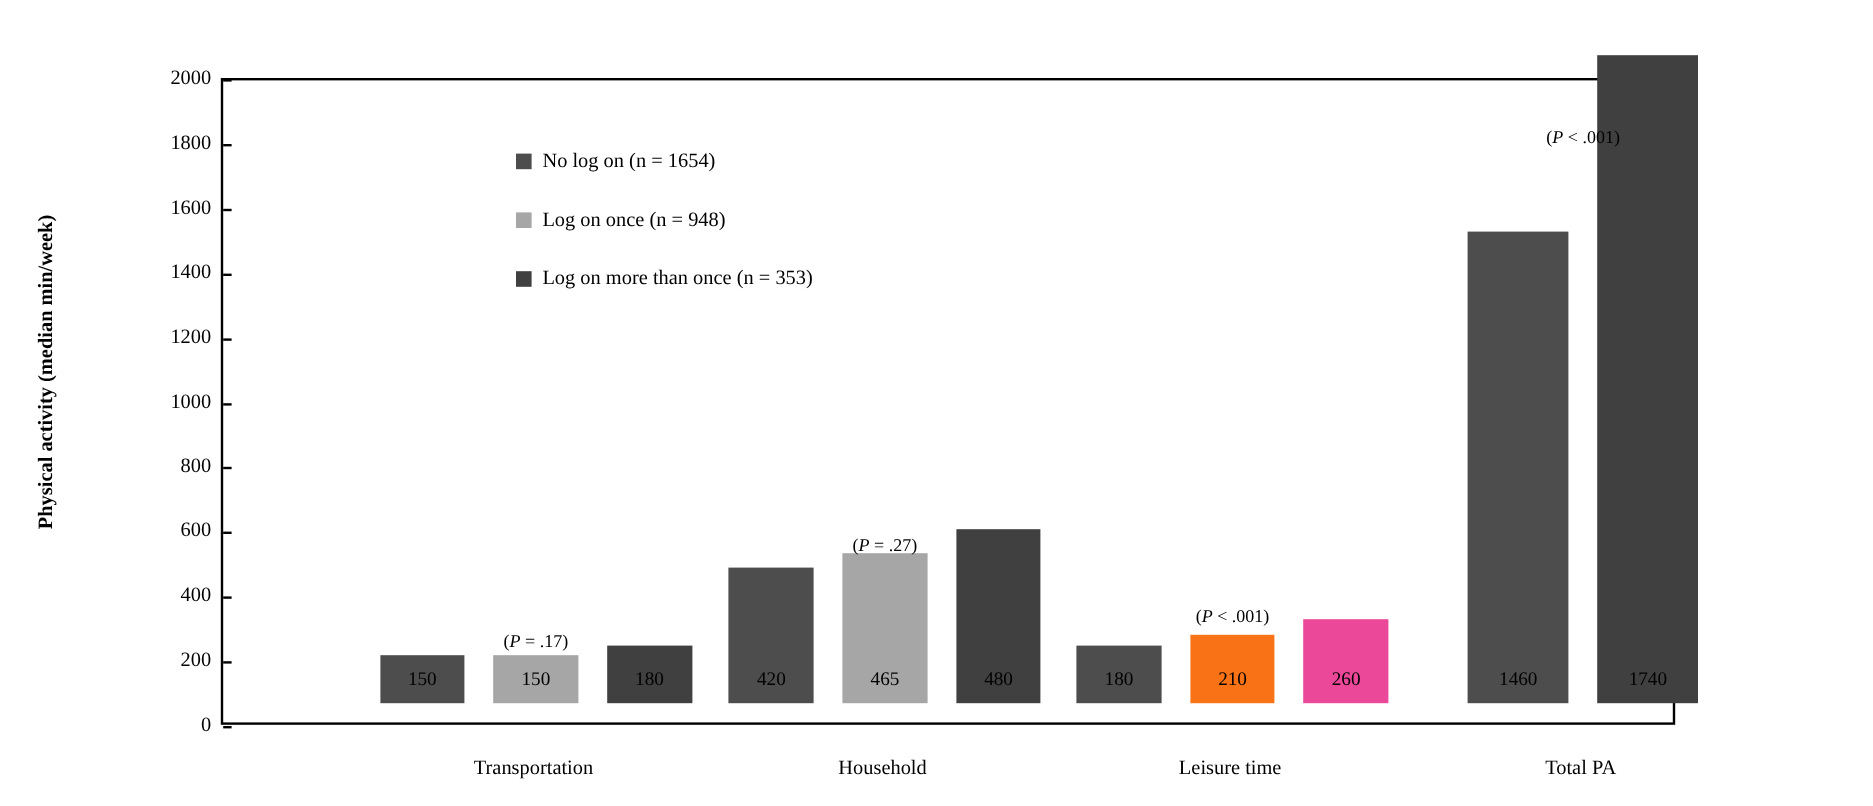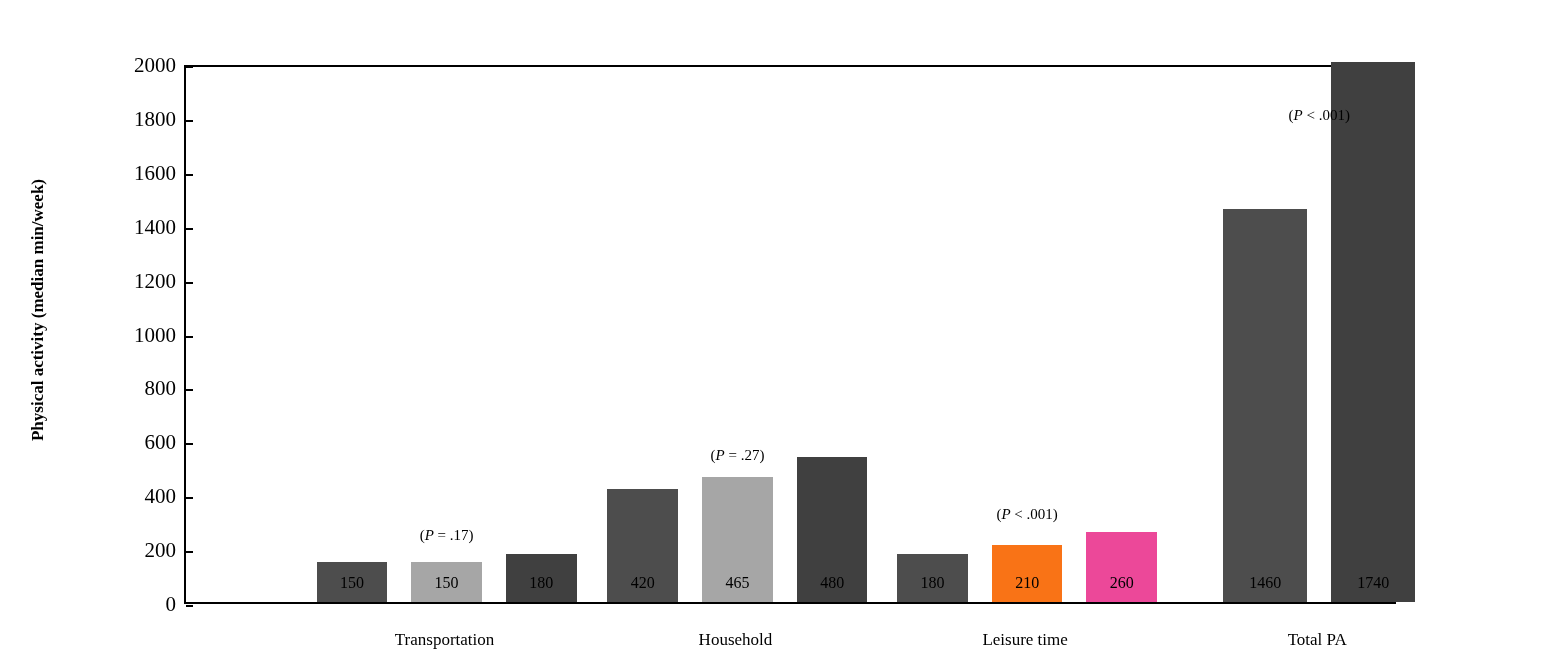--- a/index.html
+++ b/index.html
@@ -47,41 +47,41 @@
     border-right: 2px solid #000;
     border-bottom: 2px solid #000;
     box-sizing: border-box;
   }
 
   
   .y-tick-label {
     position: absolute;
     right: 1px;
     transform: translateY(-50%);
-    font-size: 21px;
+    font-size: 17px;
     text-align: center;
     white-space: nowrap;
   }
   .y-tick-mark {
     position: absolute;
     left: 0;
     width: 7px;
     height: 0;
     border-top: 2px solid #000;
   }
 
   
   .group {
     position: absolute;
     bottom: 0;
     height: 100%;
   }
   .bars {
     position: absolute;
-    bottom: 0;
+    bottom: 16px;
     left: 0;
     width: 100%;
     height: 100%;
     display: flex;
     align-items: flex-end;
     justify-content: center;
     gap: 24px;
   }
   .bar {
     position: relative;
@@ -226,14 +226,28 @@
       <div class="p-annot" style="left: 1003.22px; top: 40.07px;">(<span class="italic-p">P</span> &lt; .001)</div>
     </div>
 
   <div id="x-labels">
       <div class="cat-label" style="left: 294.58px; top: 630px;">Transportation</div>
       <div class="cat-label" style="left: 585.46px; top: 630px;">Household</div>
       <div class="cat-label" style="left: 875.128px; top: 630px; font-family: Liberation Serif, serif;">Leisure time</div>
       <div class="cat-label" style="left: 1167.22px; top: 630px;">Total PA</div>
     </div>
 
+  <div id="legend">
+      <div class="legend-row">
+        <span class="legend-swatch" style="background: rgb(77, 77, 77);"></span>
+        <span class="legend-label">No log on (n = 1654)</span>
+      </div>
+      <div class="legend-row">
+        <span class="legend-swatch" style="background: rgb(166, 166, 166);"></span>
+        <span class="legend-label">Log on once (n = 948)</span>
+      </div>
+      <div class="legend-row">
+        <span class="legend-swatch" style="background: rgb(64, 64, 64);"></span>
+        <span class="legend-label">Log on more than once (n = 353)</span>
+      </div>
+    </div>
 
 </div>
 
 </body></html>

